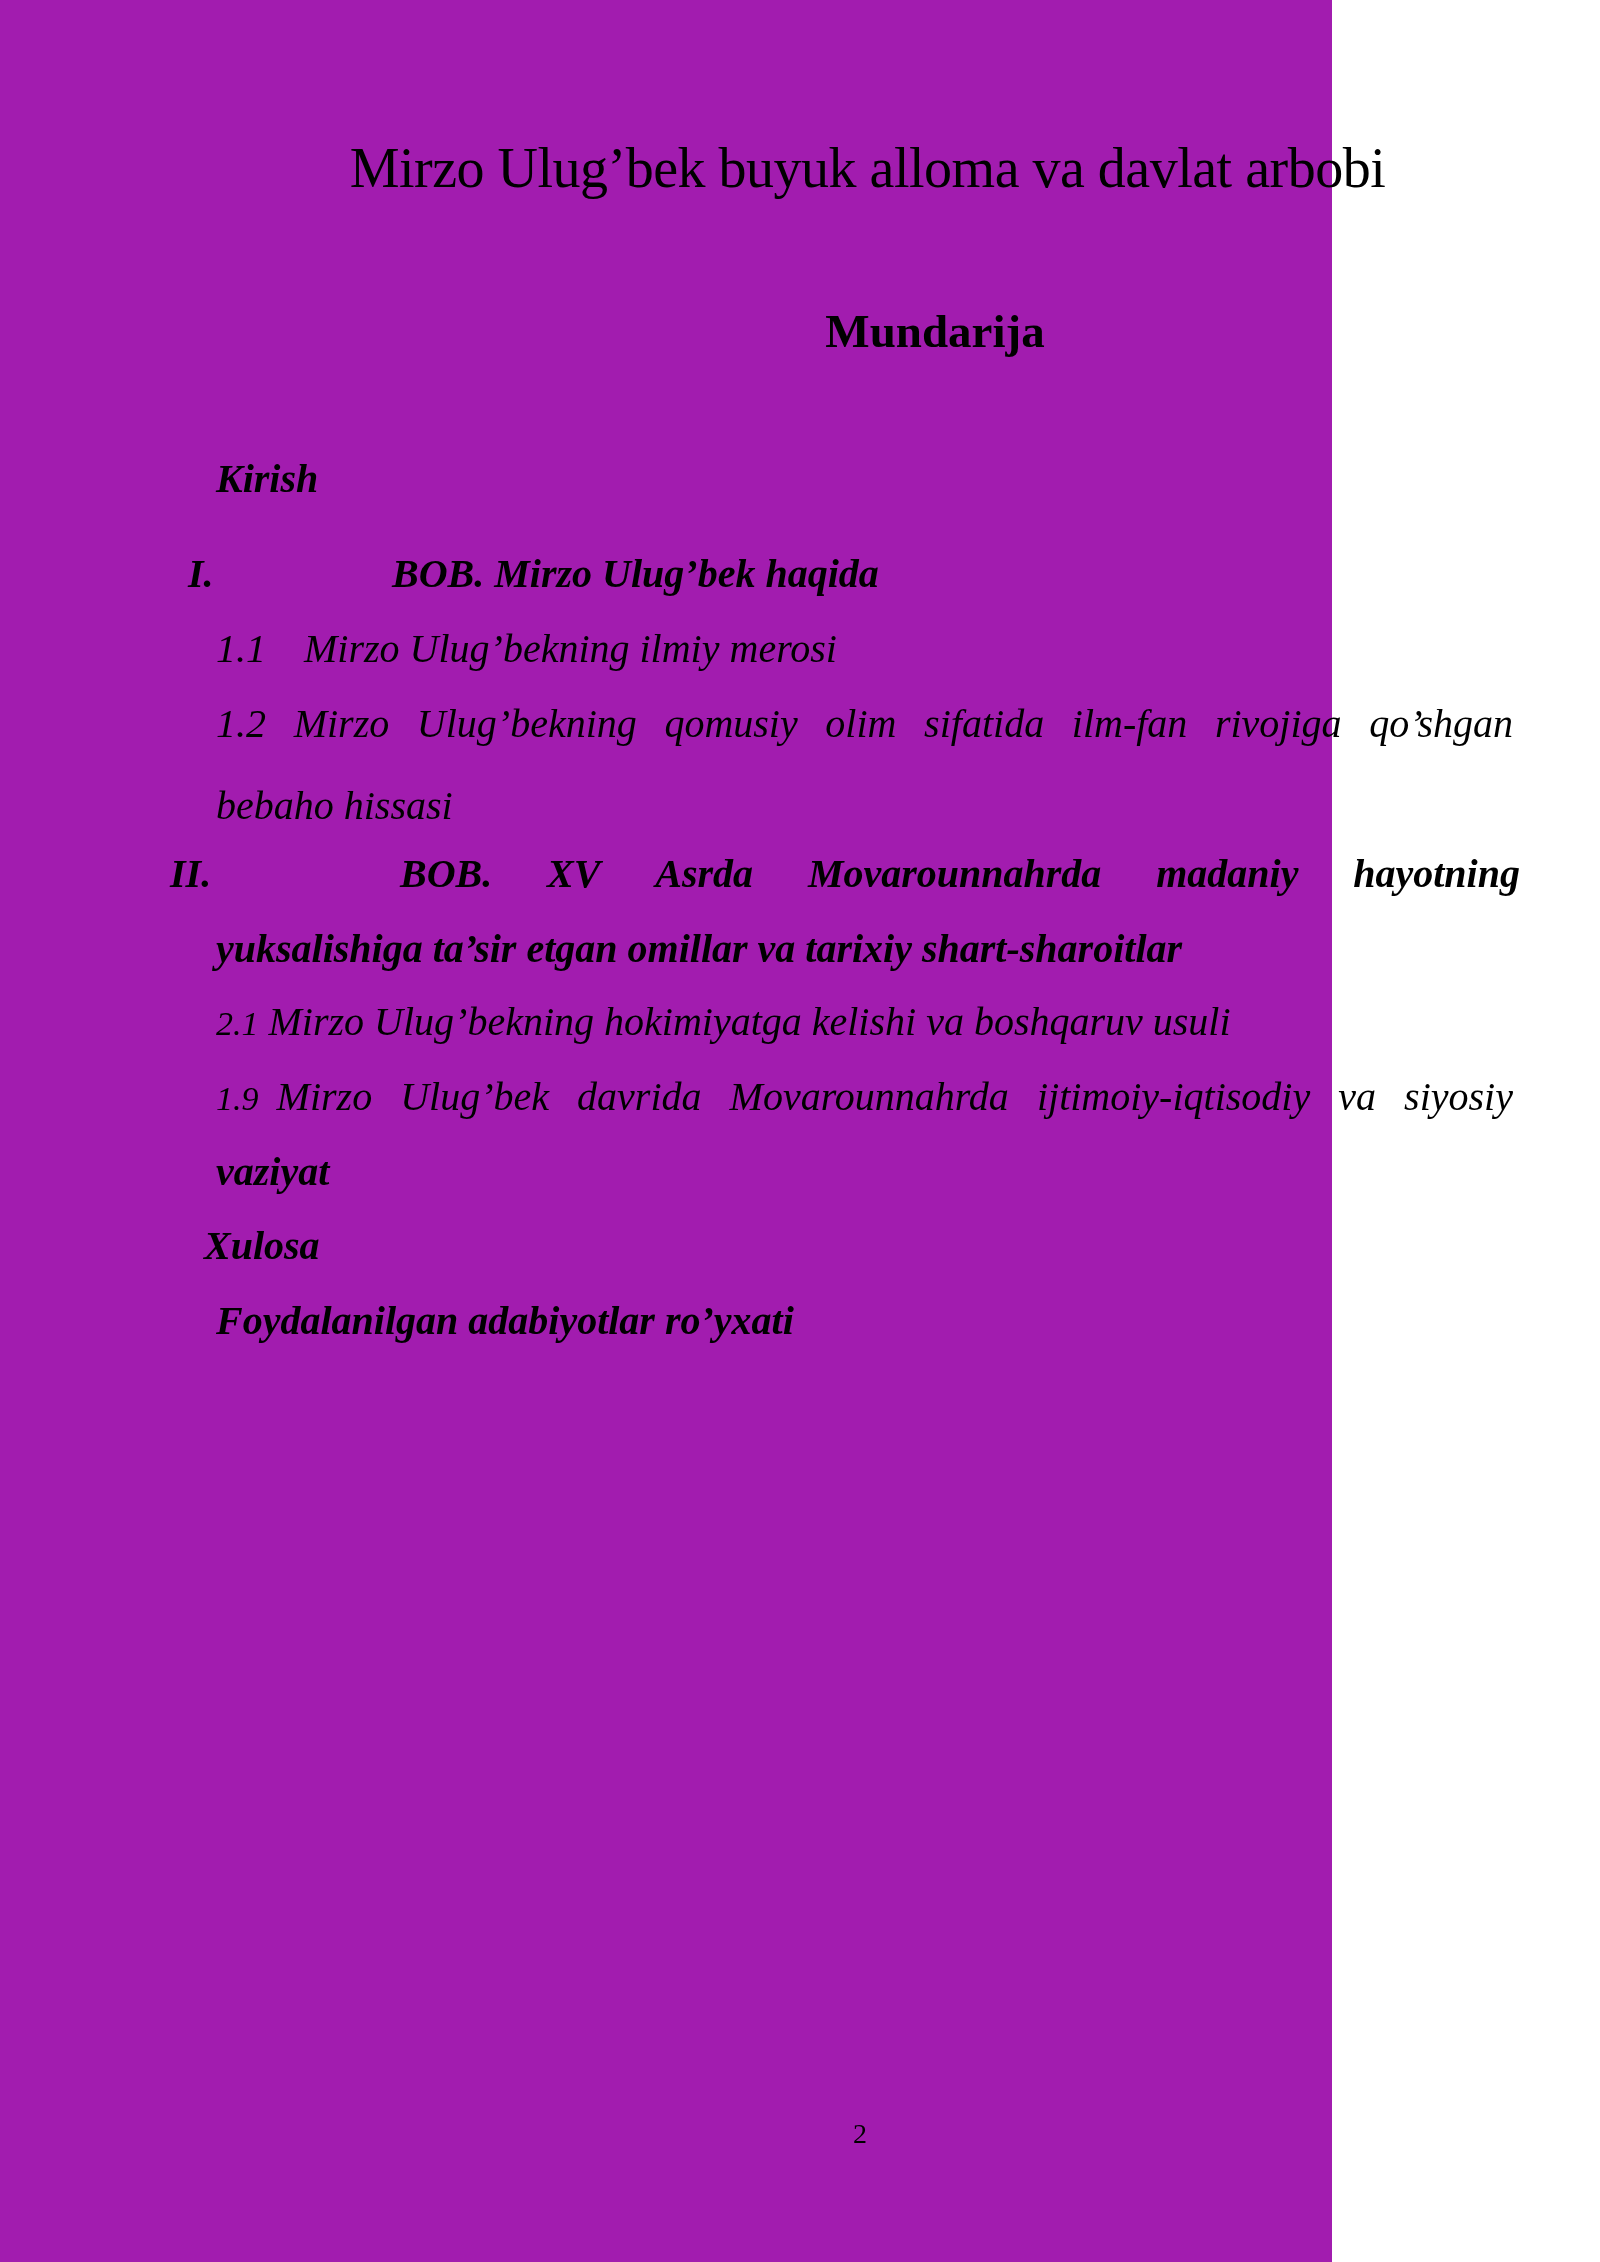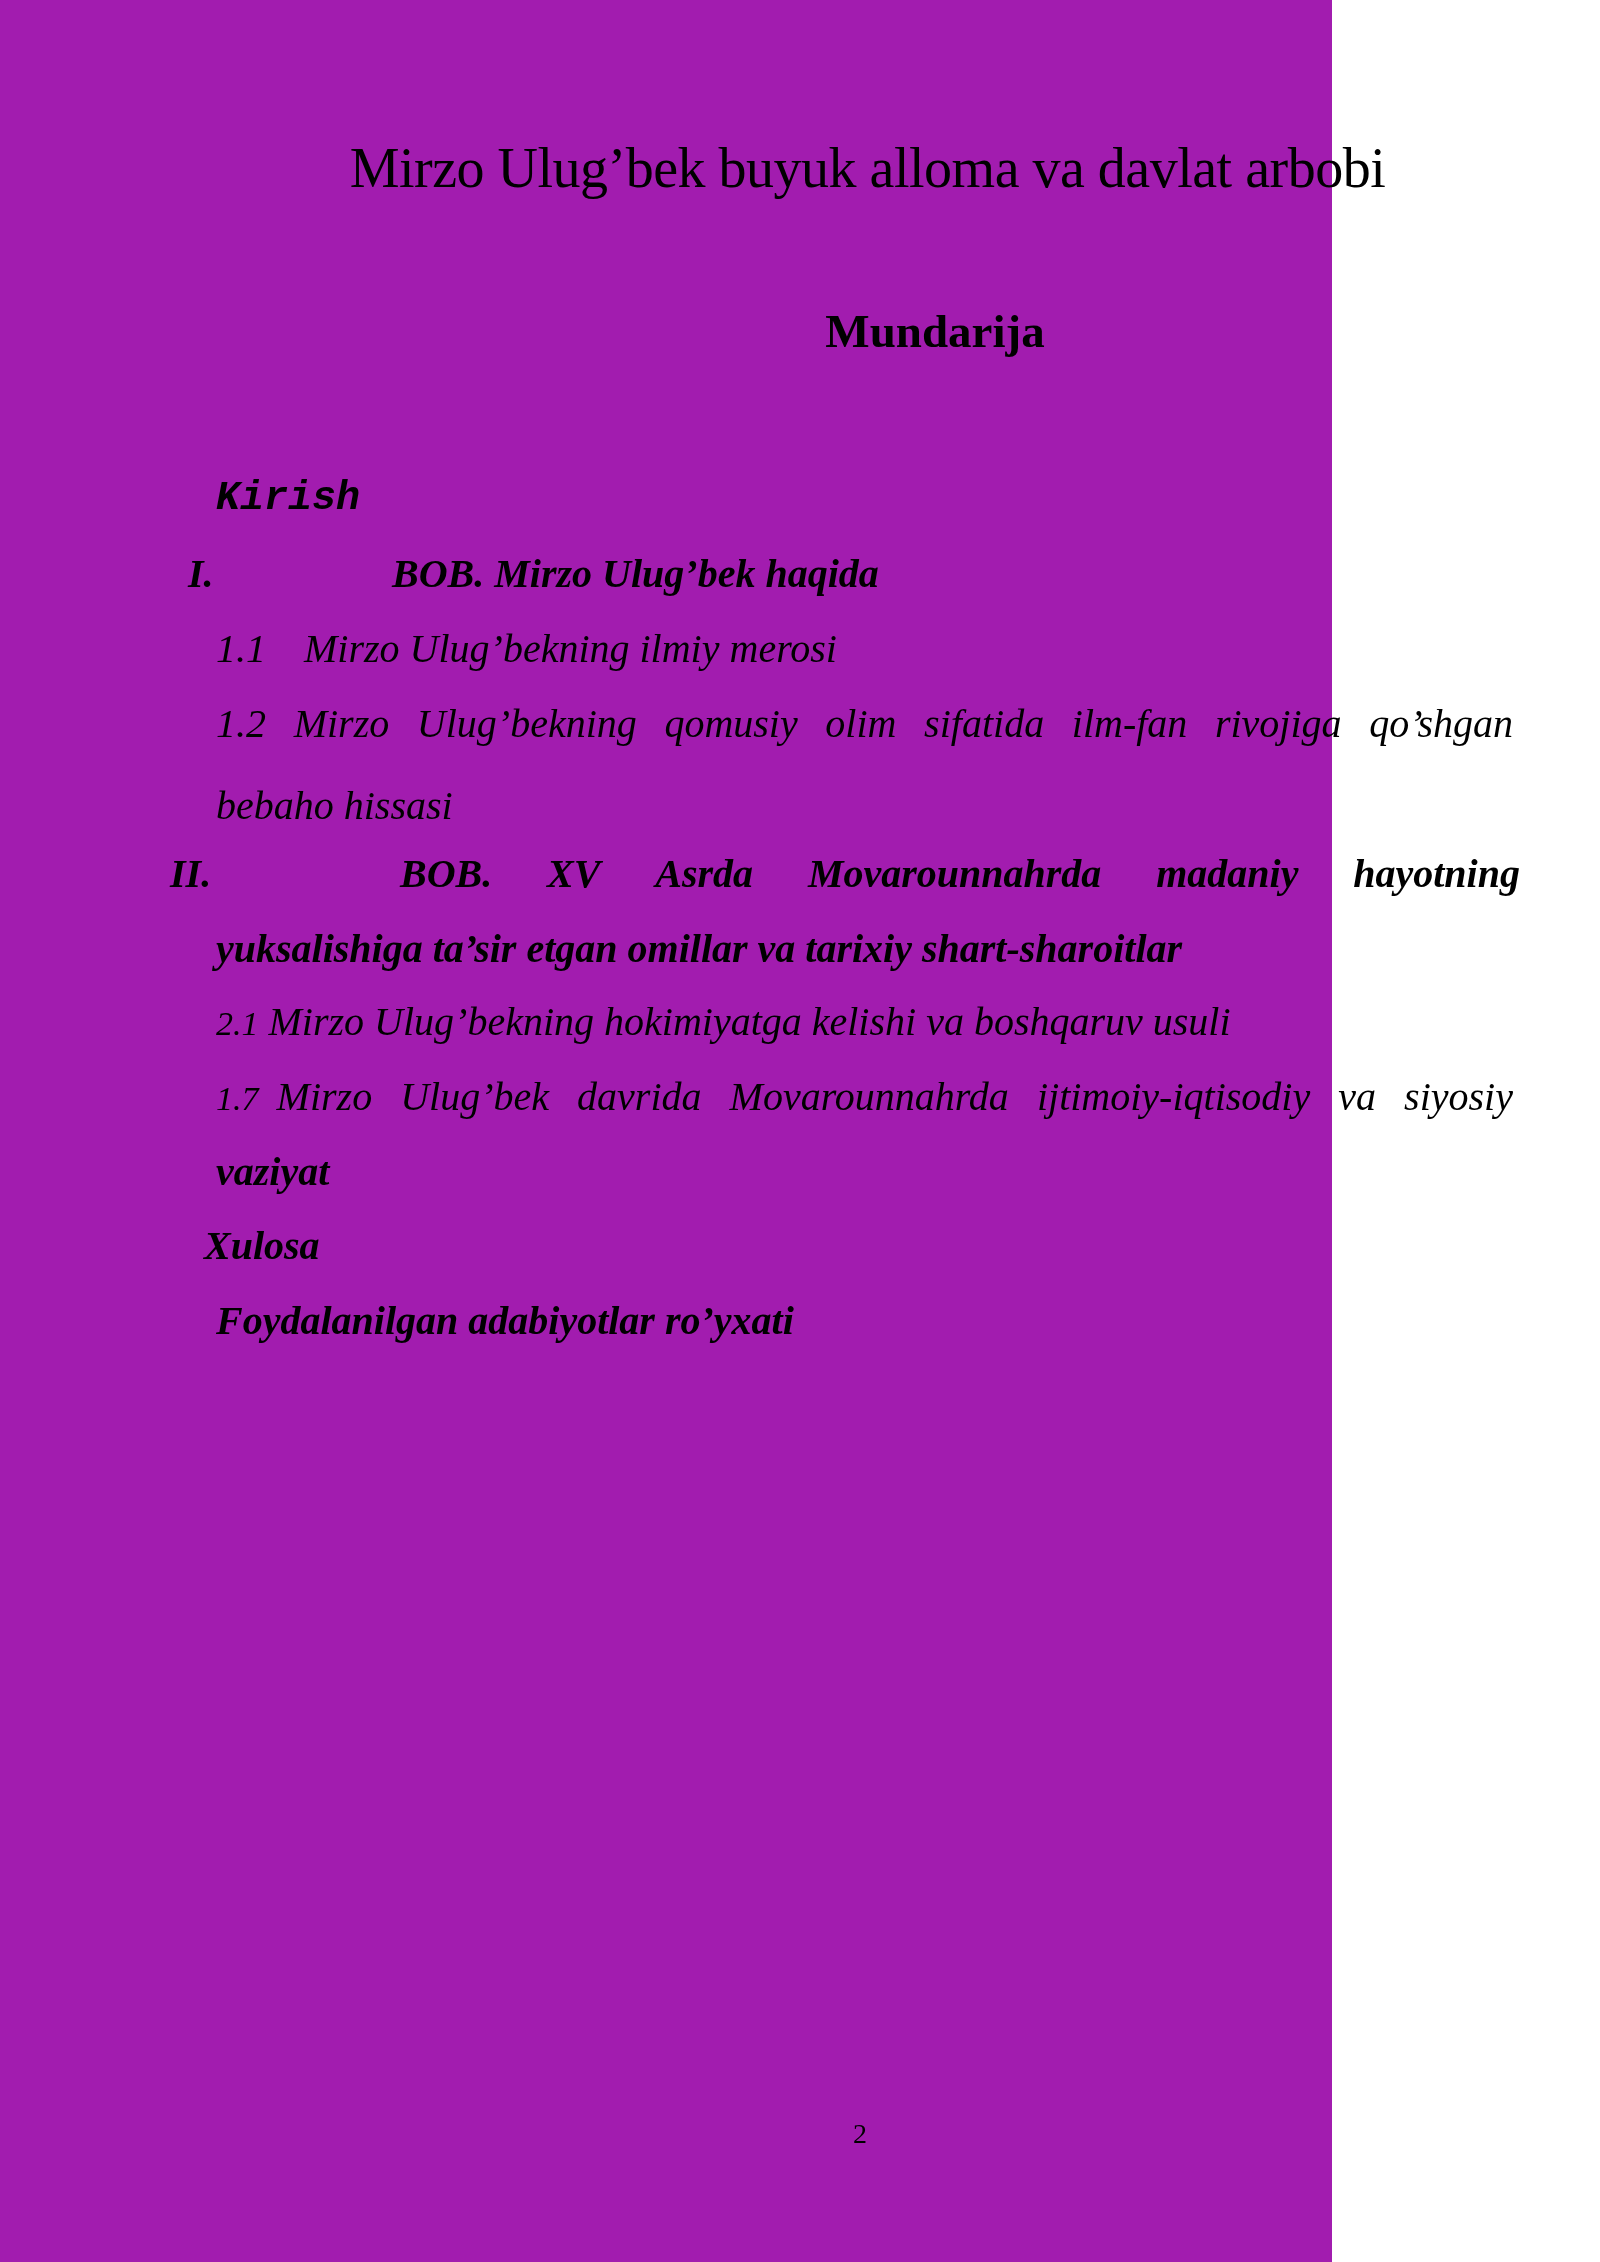--- a/index.html
+++ b/index.html
@@ -80,21 +80,21 @@
 <body>
 
 <div class="page">
 
   <h1 class="doc-title">Mirzo Ulug’bek buyuk alloma va davlat arbobi</h1>
 
   <h2 class="toc-heading">Mundarija</h2>
 
   <div class="toc">
 
-    <div class="toc-line bold" style="left:216px; top:475px;font-family:Liberation Mono, monospace;">
+    <div class="toc-line bold" style="left:216px; top:455px;">
       <span>Kirish</span>
     </div>
 
     <div class="toc-line bold" style="left:188px; top:550px;">
       <span>I.</span>
     </div>
     <div class="toc-line bold" style="left:392px; top:550px;">
       <span>BOB. Mirzo Ulug’bek haqida</span>
     </div>
 
@@ -131,21 +131,21 @@
     <div class="toc-line bold" style="left:216px; top:925px;">
       <span>yuksalishiga ta’sir etgan omillar va tarixiy shart-sharoitlar</span>
     </div>
 
     <div class="toc-line" style="left:216px; top:998px;font-style:italic;">
       <span class="num-small">2.1</span>
       <span>Mirzo Ulug’bekning hokimiyatga kelishi va boshqaruv usuli</span>
     </div>
 
     <div class="toc-line justify-line" style="left:216px; top:1073px; width:1297px; align-items:baseline;">
-      <span class="num-small" style="margin-right:-10px;">1.7</span>
+      <span class="num-small" style="margin-right:-10px;">1.9</span>
       <span>Mirzo</span>
       <span>Ulug’bek</span>
       <span>davrida</span>
       <span>Movarounnahrda</span>
       <span>ijtimoiy-iqtisodiy</span>
       <span>va</span>
       <span>siyosiy</span>
     </div>
     <div class="toc-line" style="left:216px; top:1148px;font-weight:bold;">
       <span>vaziyat</span>

